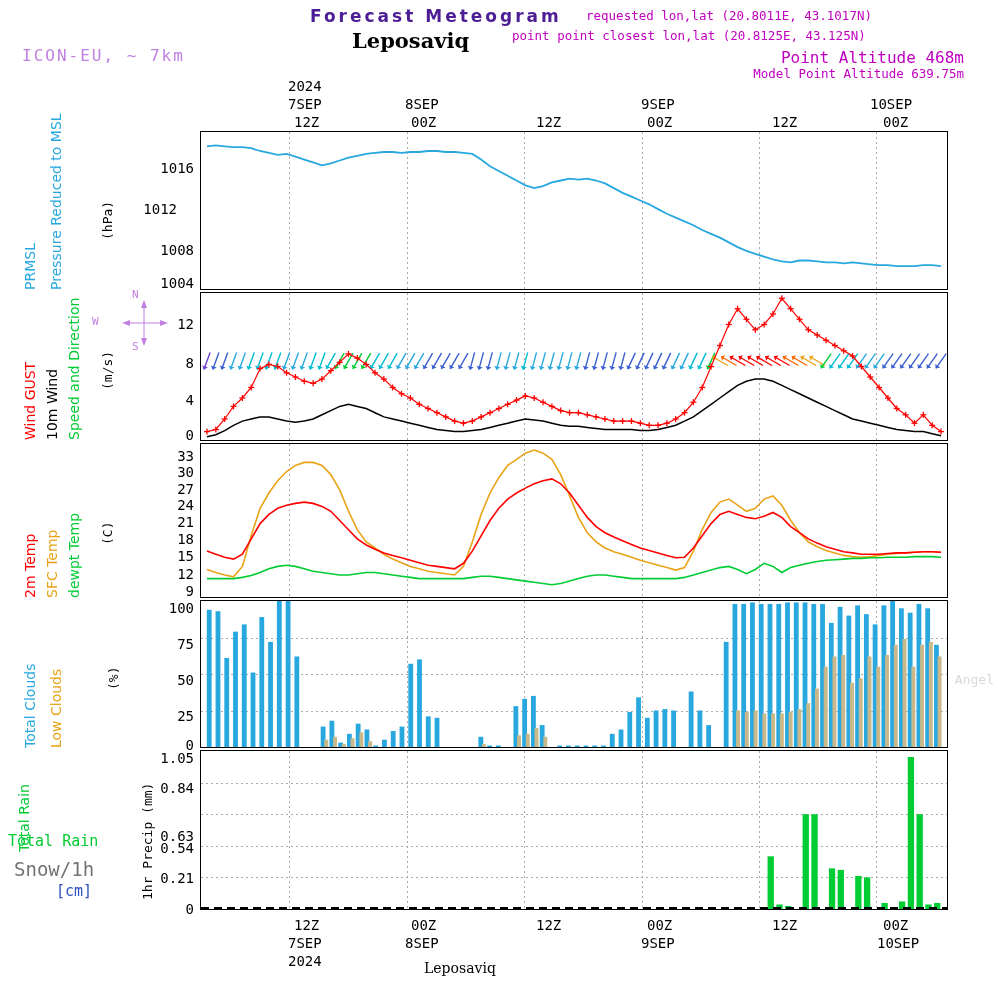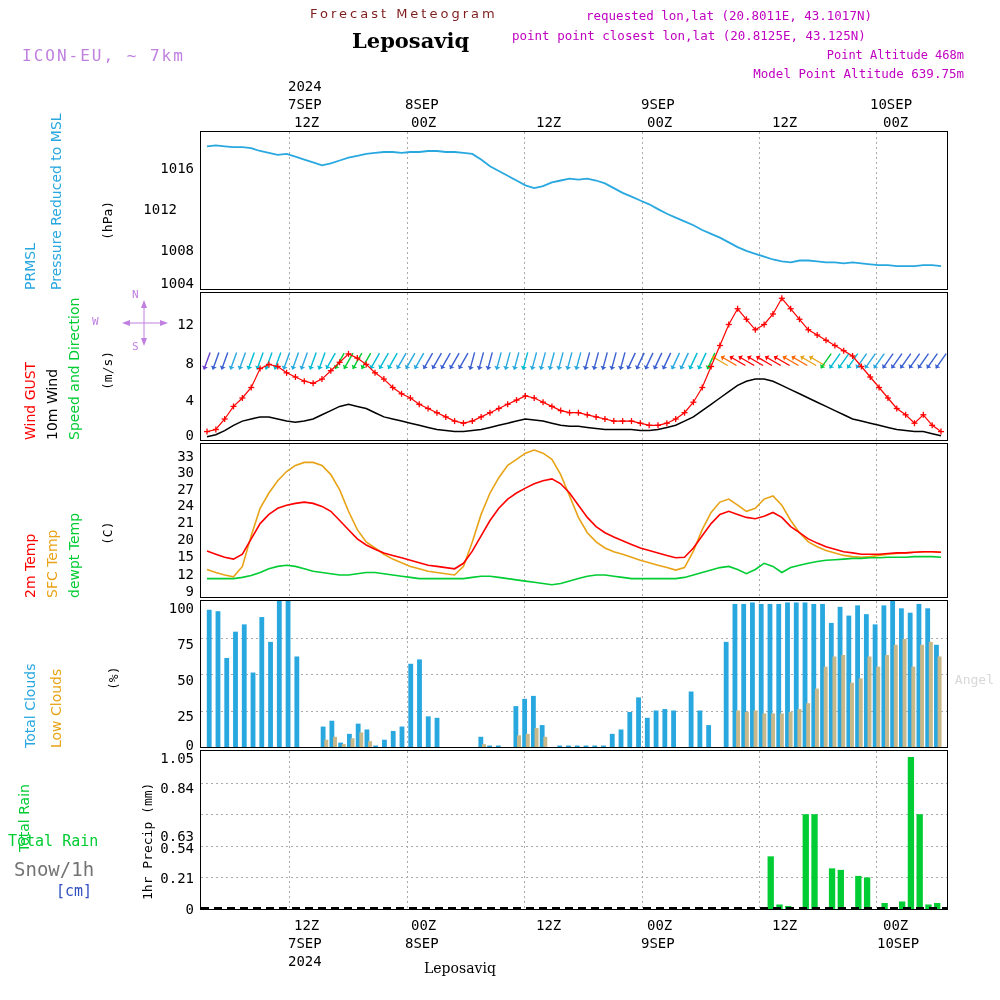--- a/index.html
+++ b/index.html
@@ -4,25 +4,25 @@
 <style>
   html,body{margin:0;padding:0;}
   body{
     width:1000px;height:1000px;background:#ffffff;
     font-family:"DejaVu Sans",sans-serif;
     position:relative;overflow:hidden;
   }
   .abs{position:absolute;}
   .mono{font-family:"DejaVu Sans Mono",monospace;}
   
-  #hdr-forecast{left:310px;top:6px;font-size:13px;letter-spacing:3px;color:#7f1d1d;font-family:"DejaVu Sans",sans-serif;}
+  #hdr-forecast{left:310px;top:6px;font-size:17px;letter-spacing:3px;color:#4c1d95;font-family:"DejaVu Sans",sans-serif;font-weight:bold;}
   #hdr-station{left:352px;top:28px;font-size:21px;font-weight:bold;color:#000;font-family:"DejaVu Serif",serif;}
   #hdr-req{left:586px;top:8px;font-size:12.5px;color:#c000c0;}
   #hdr-grid{left:512px;top:28px;font-size:12.5px;color:#c000c0;}
-  #hdr-alt{right:36px;top:48px;font-size:12px;color:#c000c0;text-align:right;}
+  #hdr-alt{right:36px;top:48px;font-size:16px;color:#c000c0;text-align:right;}
   #hdr-malt{right:36px;top:66px;font-size:12.5px;color:#c000c0;text-align:right;margin-left:16px;}
   #hdr-model{left:22px;top:46px;font-size:16px;letter-spacing:2px;color:#c080e0;}
   #watermark{right:6px;top:672px;font-size:13px;color:#d8d8d8;}
   
   .toplabel{font-size:14px;color:#000;}
   
   .panel{position:absolute;border:1px solid #000;background:#fff;box-sizing:border-box;}
   .panel svg{position:absolute;left:0;top:0;}
   .ylab{position:absolute;font-size:14px;color:#000;text-align:right;}
   .sidetitle{position:absolute;font-size:14px;white-space:nowrap;transform-origin:0 0;transform:rotate(-90deg);}
@@ -457,21 +457,21 @@
 </div>
 <div class="sidetitle" style="left:22px;top:598px;color:#ff0000">2m Temp</div>
 <div class="sidetitle" style="left:44px;top:598px;color:#e8a317">SFC Temp</div>
 <div class="sidetitle" style="left:66px;top:598px;color:#00cc33">dewpt Temp</div>
 <div class="unit mono" style="left:100px;top:545px">(C)</div>
 <div class="abs mono ylab" style="left:142px;top:448px;width:52px">33</div>
 <div class="abs mono ylab" style="left:142px;top:464px;width:52px">30</div>
 <div class="abs mono ylab" style="left:142px;top:481px;width:52px">27</div>
 <div class="abs mono ylab" style="left:142px;top:497px;width:52px">24</div>
 <div class="abs mono ylab" style="left:142px;top:514px;width:52px">21</div>
-<div class="abs mono ylab" style="left:142px;top:531px;width:52px">20</div>
+<div class="abs mono ylab" style="left:142px;top:531px;width:52px">18</div>
 <div class="abs mono ylab" style="left:142px;top:548px;width:52px">15</div>
 <div class="abs mono ylab" style="left:142px;top:566px;width:52px">12</div>
 <div class="abs mono ylab" style="left:142px;top:583px;width:52px">9</div>
 
 <div class="panel" id="panel-clouds" style="left:200px;top:600px;width:748px;height:148px;">
   <svg width="746" height="146" id="svg-clouds">
       <line x1="88.5" y1="0" x2="88.5" y2="146" stroke="#aaaaaa" stroke-width="1" stroke-dasharray="2,3"></line>
       <line x1="206.5" y1="0" x2="206.5" y2="146" stroke="#aaaaaa" stroke-width="1" stroke-dasharray="2,3"></line>
       <line x1="323.5" y1="0" x2="323.5" y2="146" stroke="#aaaaaa" stroke-width="1" stroke-dasharray="2,3"></line>
       <line x1="441.5" y1="0" x2="441.5" y2="146" stroke="#aaaaaa" stroke-width="1" stroke-dasharray="2,3"></line>

